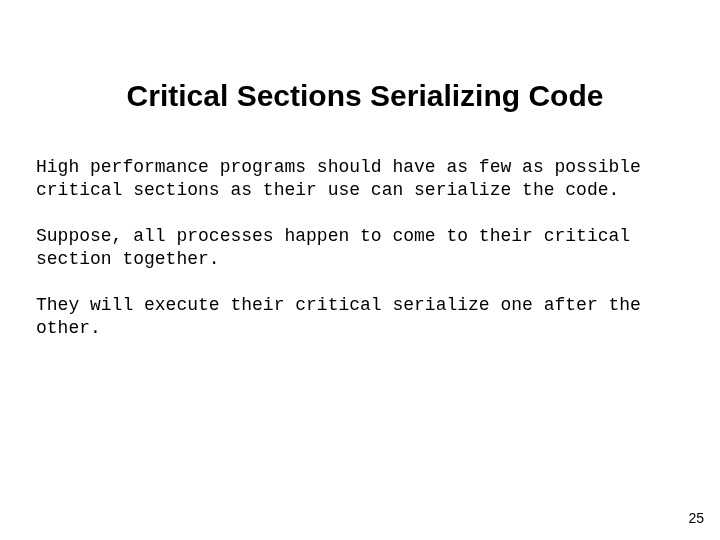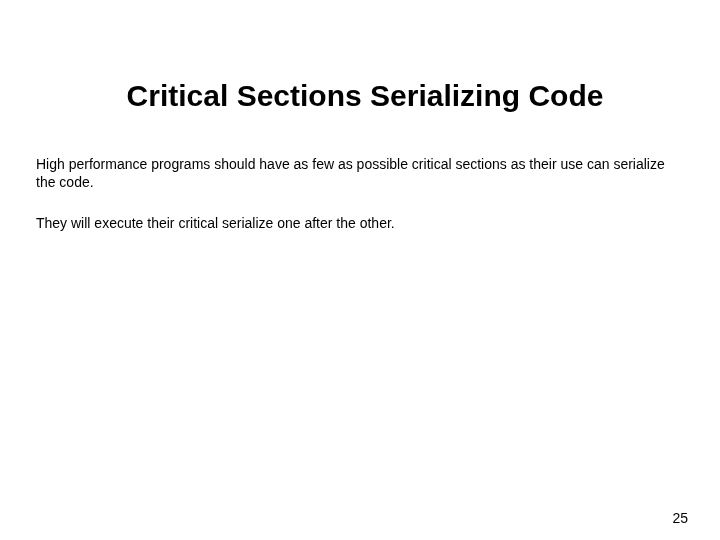--- a/index.html
+++ b/index.html
@@ -28,35 +28,37 @@
       text-align: center;
       padding-top: 78px;
       padding-left: 40px;
       padding-right: 30px;
       line-height: 1.2;
     }
     .content {
       padding: 42px 36px 0 36px;
     }
     .paragraph {
-      font-size: 14px;
+      font-size: 18px;
       line-height: 1.25;
       margin-bottom: 24px;
+      font-family: Liberation Mono, monospace;
     }
     .page-number {
       position: absolute;
       bottom: 14px;
-      right: 32px;
+      right: 16px;
       font-size: 14px;
       color: #000000;
     }
   </style>
 </head>
 <body>
 
 <div class="slide">
   <h1 class="title">Critical Sections Serializing Code</h1>
   <div class="content">
     <p class="paragraph">High performance programs should have as few as possible critical sections as their use can serialize the code.</p>
+    <p class="paragraph">Suppose, all processes happen to come to their critical section together.</p>
     <p class="paragraph">They will execute their critical serialize one after the other.</p>
   </div>
   <div class="page-number">25</div>
 </div>
 
 </body></html>

